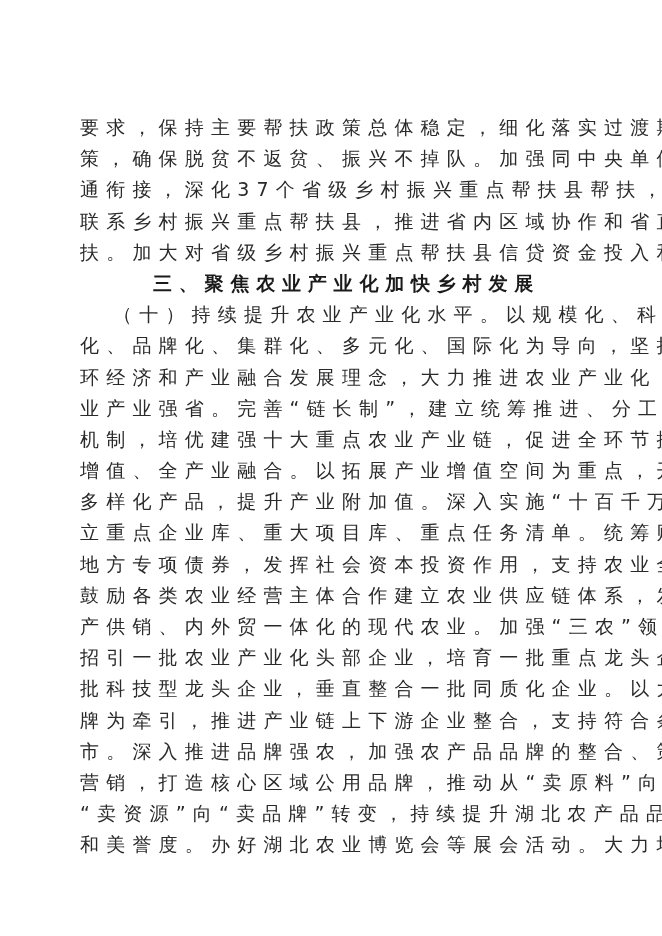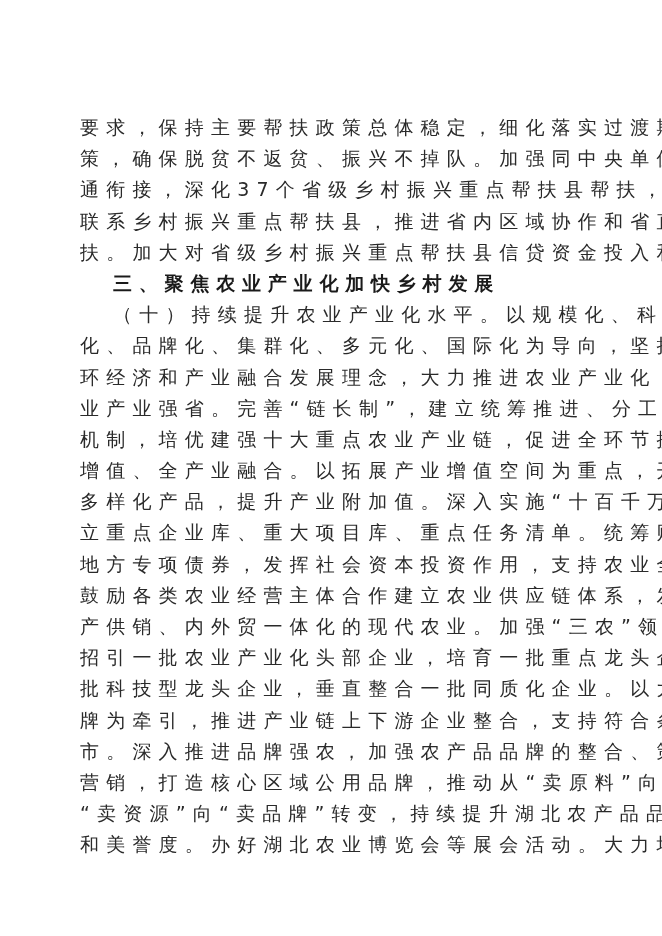--- a/index.html
+++ b/index.html
@@ -24,20 +24,21 @@
     .line {
       height: 31.2px;
       line-height: 31.2px;
       font-size: 19px;
       letter-spacing: 7.2px;
       white-space: nowrap;
       overflow: visible;
     }
     .line.indent {
       padding-left: 33px;
+      text-align: center;
     }
     .line.heading {
       font-weight: bold;
       letter-spacing: 6.8px;
       color: #1a1a1a;
     }
   </style>
 </head>
 <body>
 

